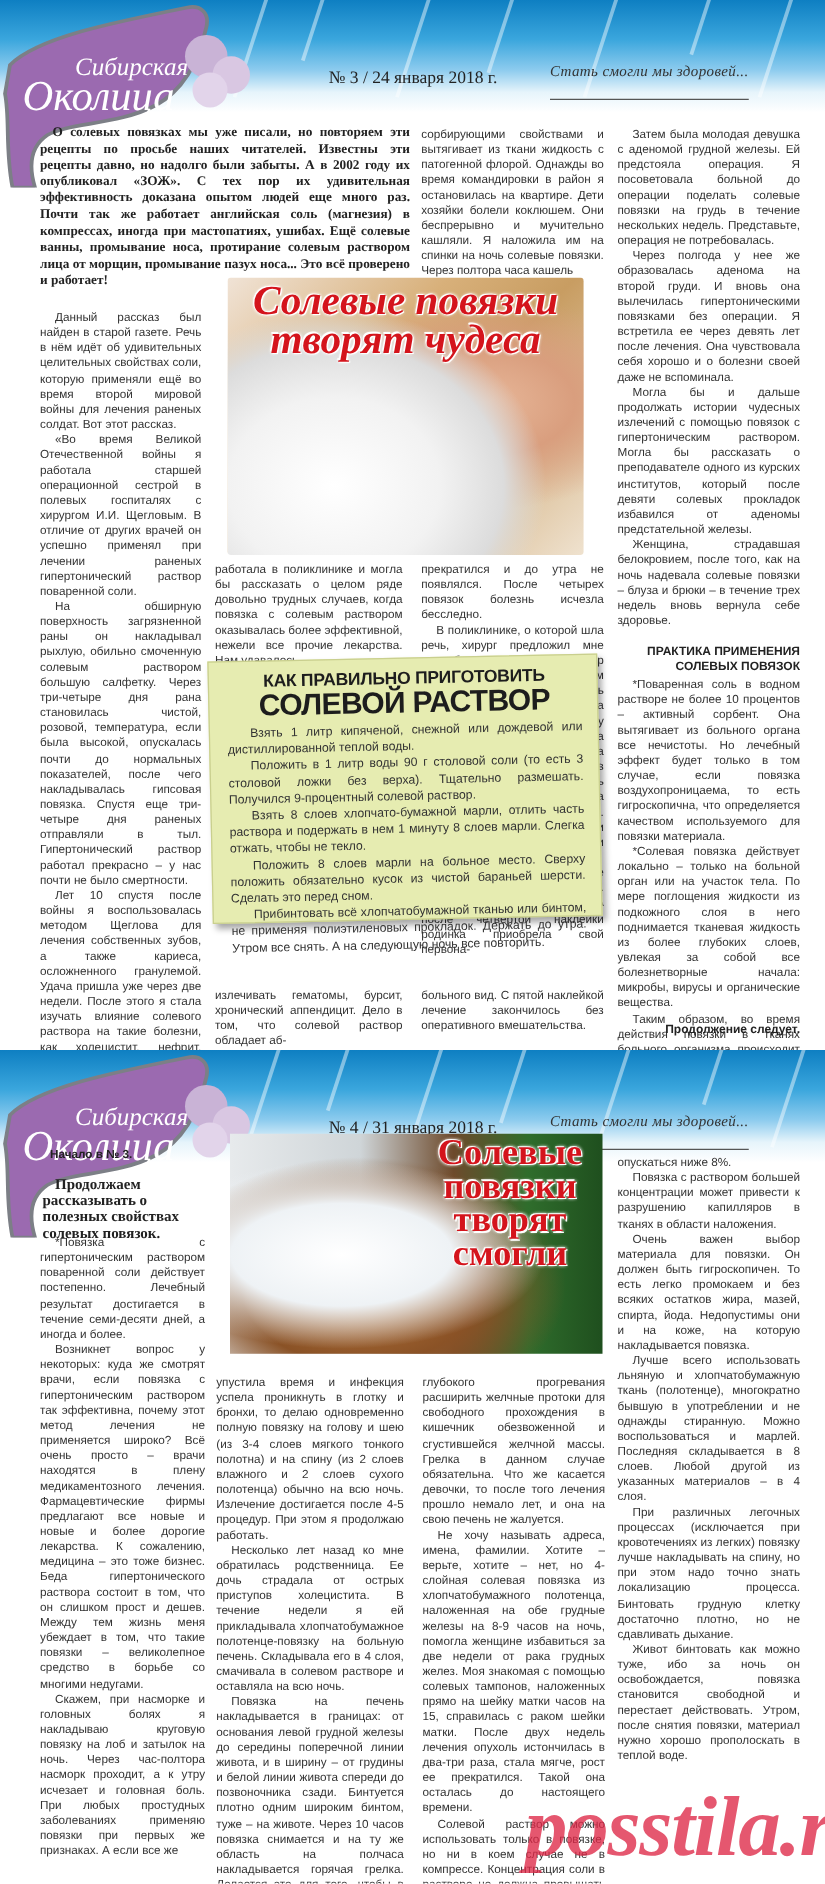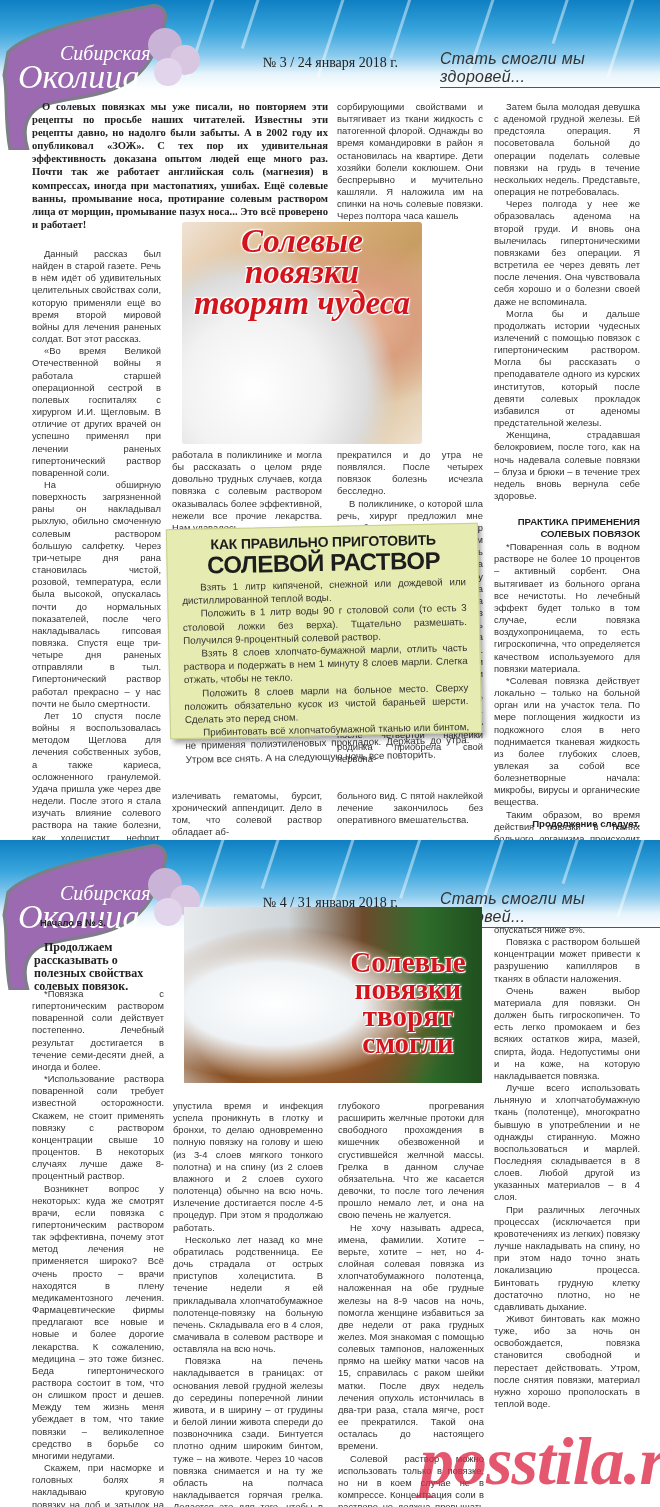--- a/index.html
+++ b/index.html
@@ -5,35 +5,35 @@
   * { box-sizing: border-box; margin: 0; padding: 0; }
   html, body { width: 660px; background: #fff; }
   body { font-family: "Liberation Sans", sans-serif; color: #2a2a2a; }
   .page { position: relative; width: 660px; height: 840px; overflow: hidden; background: #fff; }
   .page2 { height: 667px; }
   .header { position: absolute; left: 0; top: 0; width: 660px; height: 90px;
     background: linear-gradient(180deg, #0e7fc2 0%, #3aa6dd 35%, #8ccbee 62%, #e6f4fb 82%, #ffffff 100%); overflow: hidden; }
   .header .streak { position: absolute; top: -10px; width: 3px; height: 90px; background: rgba(255,255,255,0.45); transform: rotate(18deg); }
   .logo { position: absolute; left: 0; top: 0; width: 220px; height: 150px; }
   .issue { position: absolute; left: 263px; top: 55px; font-family: "Liberation Serif", serif; font-size: 14px; color: #222; }
-  .motto { position: absolute; left: 440px; top: 50px; font-family: Liberation Sans, sans-serif; font-style: italic; font-size: 16px; color: #333; border-bottom: 1px solid #555; padding-bottom: 1px; letter-spacing: 0.3px; }
+  .motto { position: absolute; left: 440px; top: 50px; font-family: Liberation Serif, serif; font-style: italic; font-size: 12px; color: #333; border-bottom: 1px solid #555; padding-bottom: 14px; letter-spacing: 0.3px; }
   .txt { position: absolute; font-family: Liberation Sans, sans-serif; font-size: 9.4px; line-height: 12.15px; color: #333; text-align: justify; font-stretch: condensed; }
   .txt p { text-indent: 12px; }
   .lead { position: absolute; left: 32px; top: 100px; width: 296px; font-family: "Liberation Serif", serif; font-weight: bold; font-size: 10.6px; line-height: 13.1px; color: #222; text-align: justify; }
   .lead p { text-indent: 10px; }
-  .photo1 { position: absolute; left: 182px; top: 222px; width: 240px; height: 222px; border-radius: 3px; overflow: hidden;
+  .photo1 { position: absolute; left: 182px; top: 222px; width: 285px; height: 222px; border-radius: 3px; overflow: hidden;
     background: radial-gradient(ellipse at 30% 75%, #ffffff 0%, #f2f2f2 30%, #dcdcdc 48%, rgba(0,0,0,0) 60%),
                 radial-gradient(ellipse at 72% 45%, #e8b89a 0%, #d99e7e 25%, rgba(0,0,0,0) 50%),
                 linear-gradient(135deg, #f0e3d6 0%, #d8b07a 35%, #c89d62 55%, #efe2cf 100%); }
   .photo1 .title { position: absolute; left: 0; top: 0; width: 100%; text-align: center; font-family: "Liberation Serif", serif; font-weight: bold; font-style: italic; color: #d4141c; font-size: 33px; line-height: 31px; text-shadow: 0 0 3px #fff, 0 0 3px #fff, 1px 1px 0 #fff, -1px -1px 0 #fff; padding-top: 4px; }
   .photo2 { position: absolute; left: 24px; top: 67px; width: 298px; height: 176px; overflow: hidden;
     background: radial-gradient(ellipse at 30% 55%, #ffffff 0%, #eef2f5 30%, rgba(0,0,0,0) 55%),
                 radial-gradient(ellipse at 35% 70%, #b9783f 0%, #8a5226 35%, rgba(0,0,0,0) 60%),
                 linear-gradient(90deg, #e7eaec 0%, #cfd5d8 35%, #6d4a2c 60%, #2f6d2c 80%, #1f4f1e 100%); }
-  .photo2 .title { position: absolute; right: 4px; top: 2px; width: 140px; text-align: center; font-family: "Liberation Serif", serif; font-weight: bold; color: #d4141c; font-size: 29px; line-height: 27px; text-shadow: 0 0 3px #fff, 0 0 3px #fff, 1px 1px 0 #fff, -1px -1px 0 #fff; margin-top: 40px; }
+  .photo2 .title { position: absolute; right: 4px; top: 2px; width: 140px; text-align: center; font-family: "Liberation Serif", serif; font-weight: bold; color: #d4141c; font-size: 29px; line-height: 27px; text-shadow: 0 0 3px #fff, 0 0 3px #fff, 1px 1px 0 #fff, -1px -1px 0 #fff; }
   .recipe { position: absolute; left: 168px; top: 526px; width: 312px; height: 210px; background: #e6ecb1; border: 1px solid #c9cf8e; box-shadow: 3px 4px 5px rgba(0,0,0,0.35); transform: rotate(-1.2deg); padding: 8px 12px 6px 14px; }
   .recipe h3 { font-family: "Liberation Sans", sans-serif; text-align: center; color: #1d1d1d; font-size: 14px; line-height: 15px; letter-spacing: -0.2px; font-stretch: condensed; }
   .recipe h2 { font-family: "Liberation Sans", sans-serif; text-align: center; color: #1d1d1d; font-size: 24px; line-height: 25px; letter-spacing: -0.5px; margin-bottom: 3px; }
   .recipe p { font-size: 9.8px; line-height: 13.2px; color: #333; text-indent: 18px; text-align: justify; }
   .subhead { font-weight: bold; text-align: right; font-size: 9.6px; line-height: 12px; color: #222; text-indent: 0 !important; margin-bottom: 1px; }
   .cont { position: absolute; right: 20px; top: 818px; font-weight: bold; font-size: 9.6px; color: #222; }
   .start-ref { position: absolute; left: 40px; top: 77px; font-weight: bold; font-size: 9.4px; color: #222; }
   .lead2 { position: absolute; left: 34px; top: 101px; width: 128px; font-family: "Liberation Serif", serif; font-weight: bold; font-size: 12px; line-height: 13px; color: #222; }
   .lead2 p { text-indent: 10px; }
   .watermark { position: absolute; left: 420px; top: 582px; font-family: "Liberation Serif", serif; font-style: italic; font-weight: bold; font-size: 68px; color: rgba(222,40,70,0.78); letter-spacing: -1px; }
@@ -149,21 +149,20 @@
     <div class="title">
       <div>Солевые</div>
         <div>повязки</div>
       <div>творят</div>
         <div>смогли</div>
     </div>
   </div>
 
   <div class="txt" style="left:32px; top:148px; width:132px;">
     <p>*Повязка с гипертоническим раствором поваренной соли действует постепенно. Лечебный результат достигается в течение семи-десяти дней, а иногда и более.</p>
-      <p>*Использование раствора поваренной соли требует известной осторожности. Скажем, не стоит применять повязку с раствором концентрации свыше 10 процентов. В некоторых случаях лучше даже 8-процентный раствор.</p>
       <p>Возникнет вопрос у некоторых: куда же смотрят врачи, если повязка с гипертоническим раствором так эффективна, почему этот метод лечения не применяется широко? Всё очень просто – врачи находятся в плену медикаментозного лечения. Фармацевтические фирмы предлагают все новые и новые и более дорогие лекарства. К сожалению, медицина – это тоже бизнес. Беда гипертонического раствора состоит в том, что он слишком прост и дешев. Между тем жизнь меня убеждает в том, что такие повязки – великолепное средство в борьбе со многими недугами.</p>
       <p>Скажем, при насморке и головных болях я накладываю круговую повязку на лоб и затылок на ночь. Через час-полтора насморк проходит, а к утру исчезает и головная боль. При любых простудных заболеваниях применяю повязки при первых же признаках. А если все же</p>
   </div>
   <div class="txt" style="left:173px; top:260px; width:150px;">
     <p style="text-indent:0">упустила время и инфекция успела проникнуть в глотку и бронхи, то делаю одновременно полную повязку на голову и шею (из 3-4 слоев мягкого тонкого полотна) и на спину (из 2 слоев влажного и 2 слоев сухого полотенца) обычно на всю ночь. Излечение достигается после 4-5 процедур. При этом я продолжаю работать.</p>
       <p>Несколько лет назад ко мне обратилась родственница. Ее дочь страдала от острых приступов холецистита. В течение недели я ей прикладывала хлопчатобумажное полотенце-повязку на больную печень. Складывала его в 4 слоя, смачивала в солевом растворе и оставляла на всю ночь.</p>
       <p>Повязка на печень накладывается в границах: от основания левой грудной железы до середины поперечной линии живота, и в ширину – от грудины и белой линии живота спереди до позвоночника сзади. Бинтуется плотно одним широким бинтом, туже – на животе. Через 10 часов повязка снимается и на ту же область на полчаса накладывается горячая грелка. Делается это для того, чтобы в результате</p>
   </div>
   <div class="txt" style="left:338px; top:260px; width:146px;">
     <p style="text-indent:0">глубокого прогревания расширить желчные протоки для свободного прохождения в кишечник обезвоженной и сгустившейся желчной массы. Грелка в данном случае обязательна. Что же касается девочки, то после того лечения прошло немало лет, и она на свою печень не жалуется.</p>

